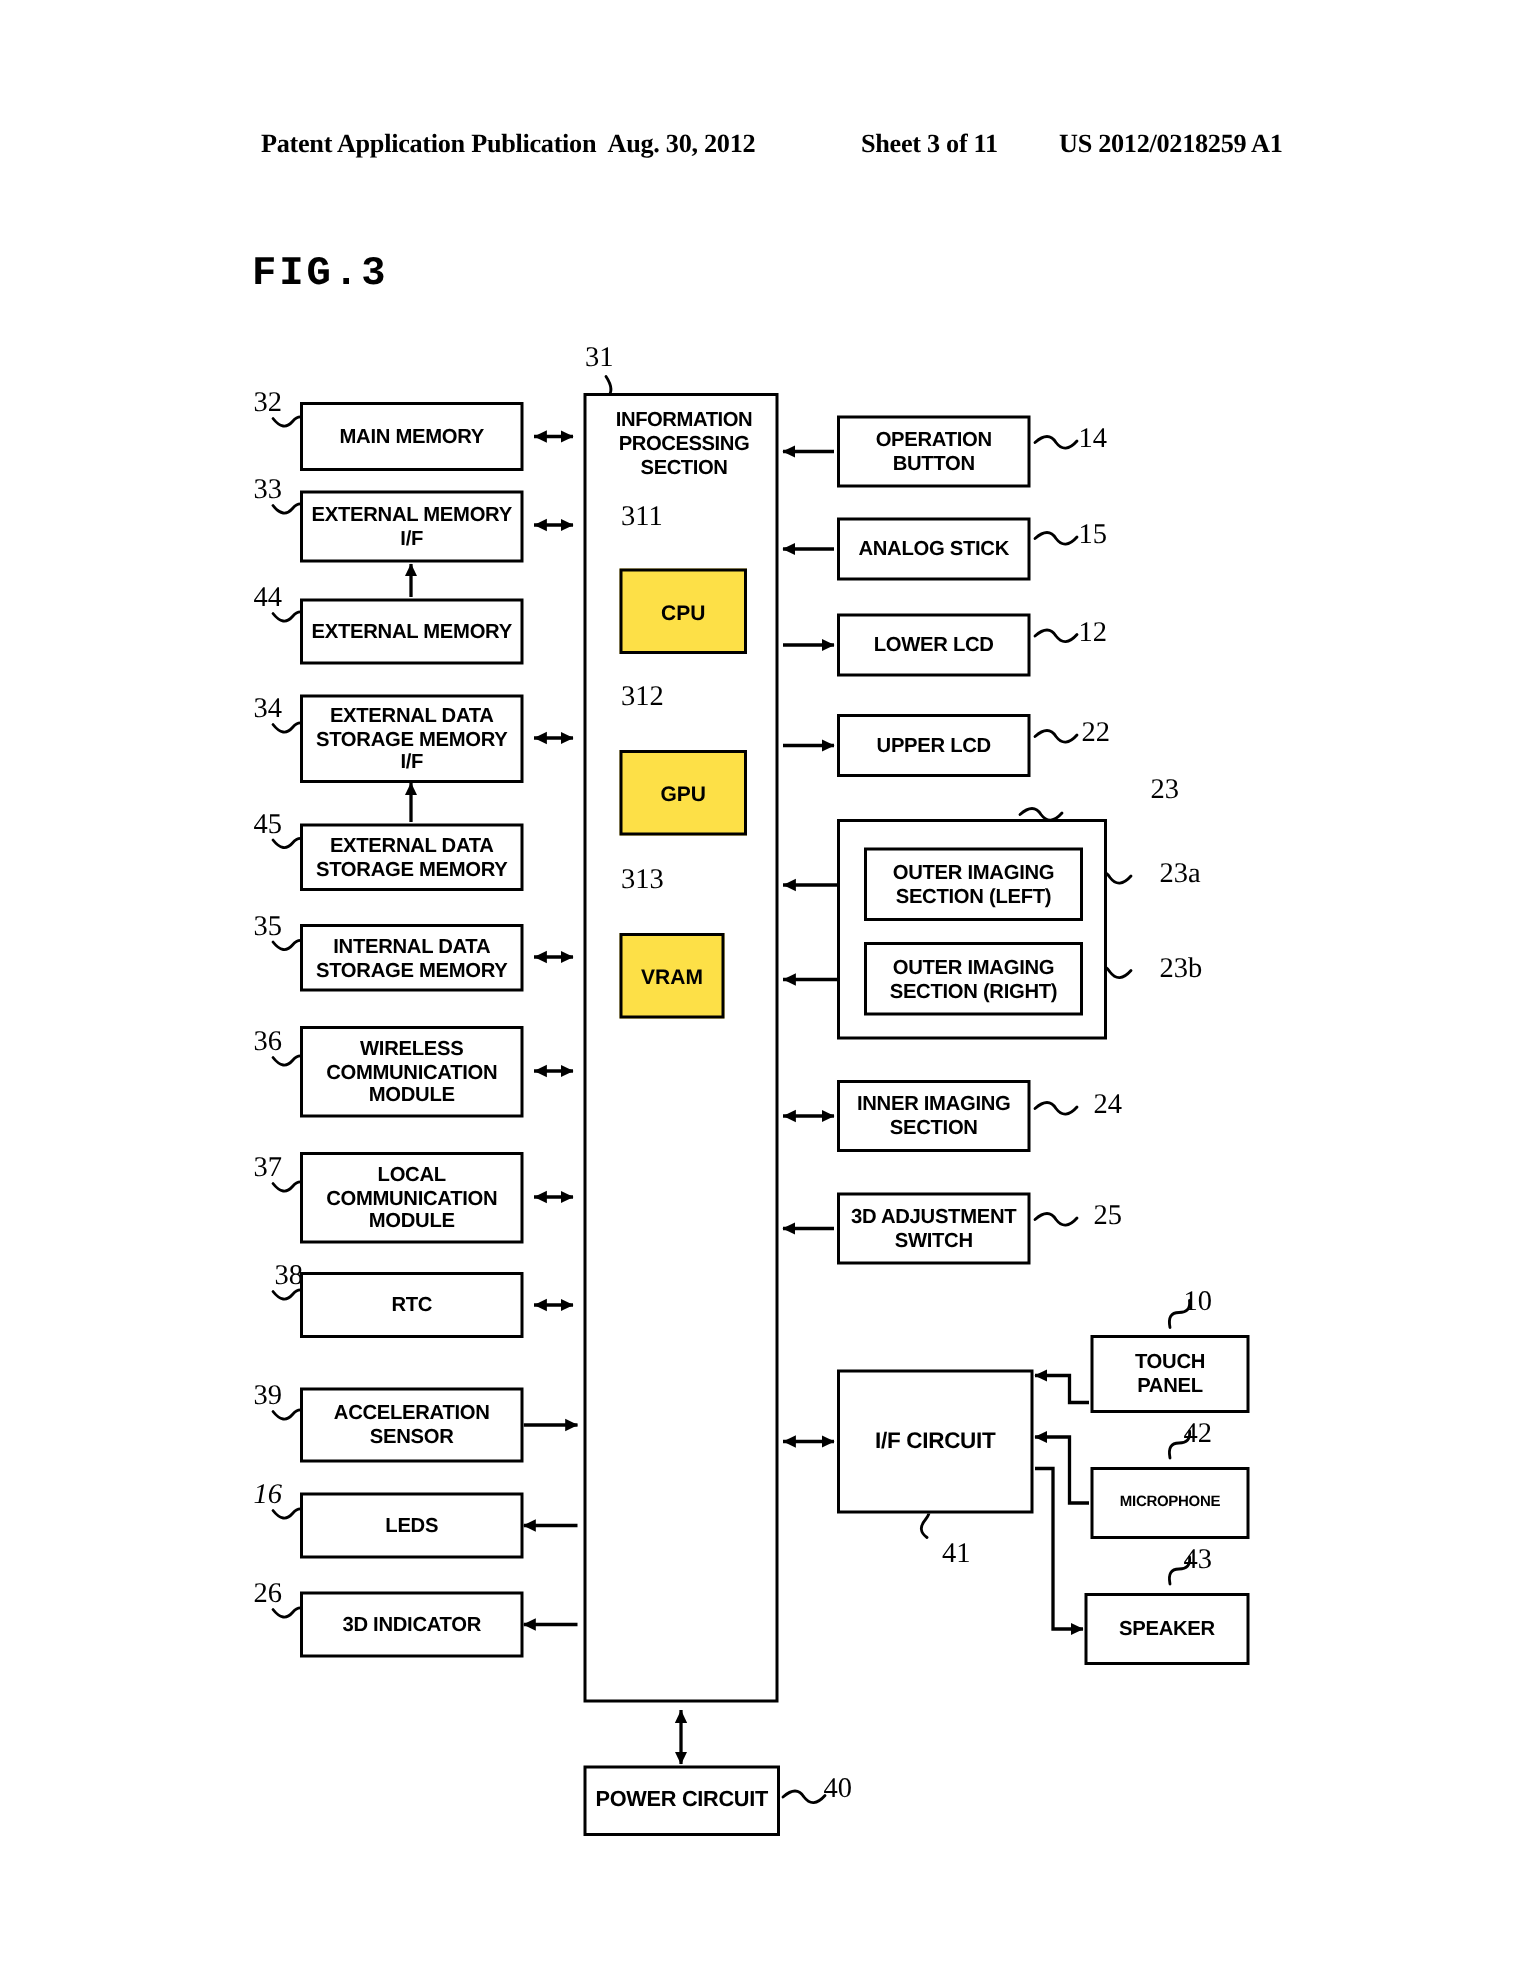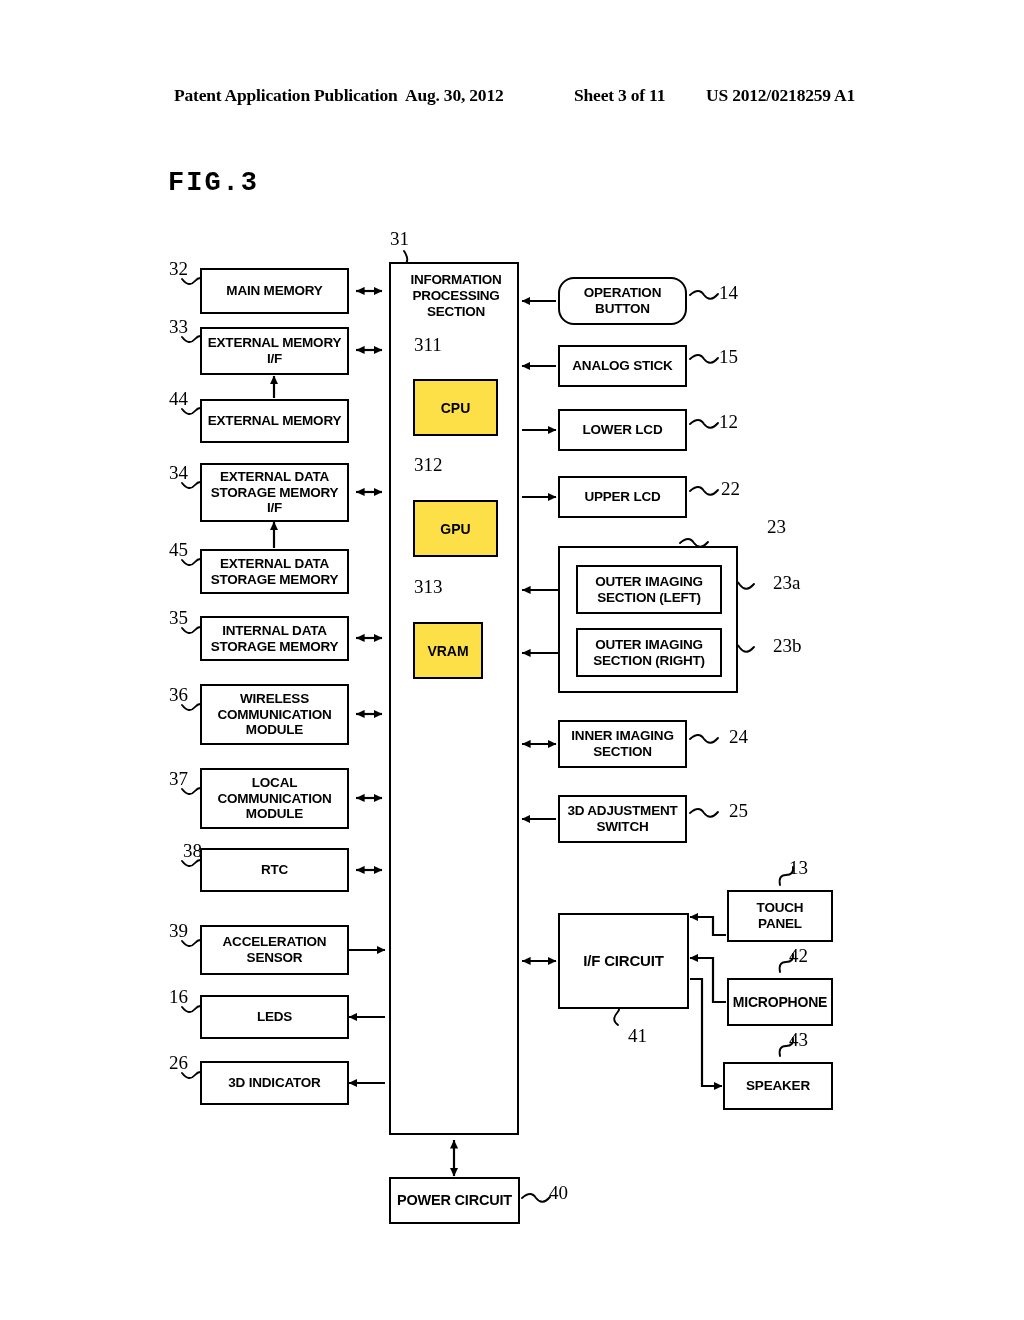--- a/index.html
+++ b/index.html
@@ -327,28 +327,28 @@
 
 <div class="blk" style="left:200px; top:925px; width:149px; height:50px;">
   <span class="lbl">ACCELERATION
 SENSOR</span>
 </div>
 <div class="refnum" style="left:169px; top:920px;">39</div>
 
 <div class="blk" style="left:200px; top:995px; width:149px; height:44px;">
   <span class="lbl">LEDS</span>
 </div>
-<div class="refnum" style="left:169px; top:986px;">16</div>
+<div class="refnum" style="left:169px; top:986px;font-style:italic;">16</div>
 
 <div class="blk" style="left:200px; top:1061px; width:149px; height:44px;">
   <span class="lbl">3D INDICATOR</span>
 </div>
 <div class="refnum" style="left:169px; top:1052px;">26</div>
 
-<div class="blk" style="left:558px; top:277px; width:129px; height:48px;border-radius:16px;">
+<div class="blk" style="left:558px; top:277px; width:129px; height:48px;">
   <span class="lbl">OPERATION
 BUTTON</span>
 </div>
 <div class="refnum" style="left:719px; top:282px;">14</div>
 
 <div class="blk" style="left:558px; top:345px; width:129px; height:42px;">
   <span class="lbl">ANALOG STICK</span>
 </div>
 <div class="refnum" style="left:719px; top:346px;">15</div>
 
@@ -389,23 +389,23 @@
 
 <div class="blk" style="left:558px; top:913px; width:131px; height:96px; font-size:15px;">
   <span class="lbl">I/F CIRCUIT</span>
 </div>
 <div class="refnum" style="left:628px; top:1025px;">41</div>
 
 <div class="blk" style="left:727px; top:890px; width:106px; height:52px;">
   <span class="lbl">TOUCH
 PANEL</span>
 </div>
-<div class="refnum" style="left:789px; top:857px;">13</div>
-
-<div class="blk" style="left:727px; top:978px; width:106px; height:48px; font-size:14px;">
+<div class="refnum" style="left:789px; top:857px;">10</div>
+
+<div class="blk" style="left:727px; top:978px; width:106px; height:48px; font-size:10px;">
   <span class="lbl">MICROPHONE</span>
 </div>
 <div class="refnum" style="left:789px; top:945px;">42</div>
 
 <div class="blk" style="left:723px; top:1062px; width:110px; height:48px;">
   <span class="lbl">SPEAKER</span>
 </div>
 <div class="refnum" style="left:789px; top:1029px;">43</div>
 
 <div class="blk" style="left:389px; top:1177px; width:131px; height:47px; font-size:14.5px;">

